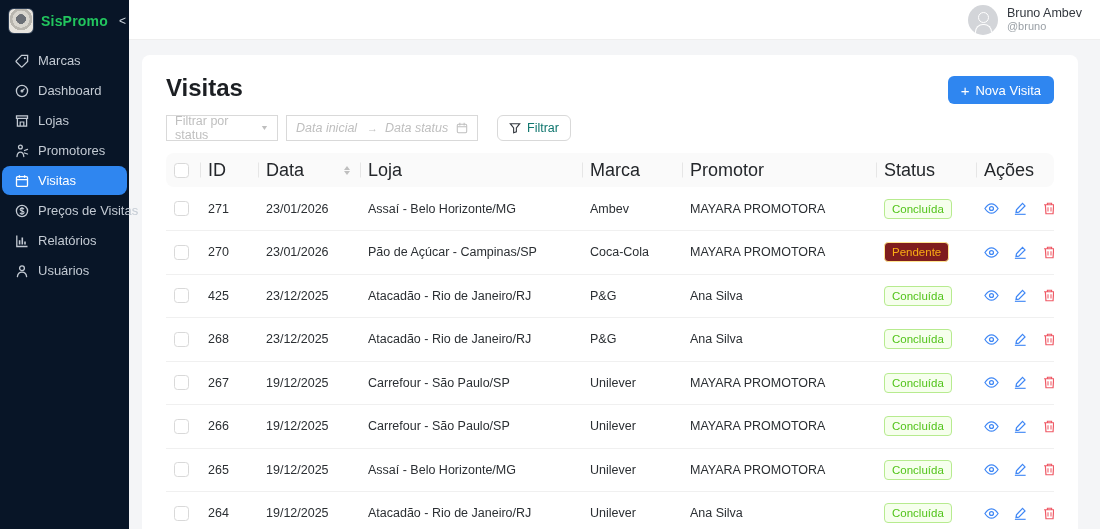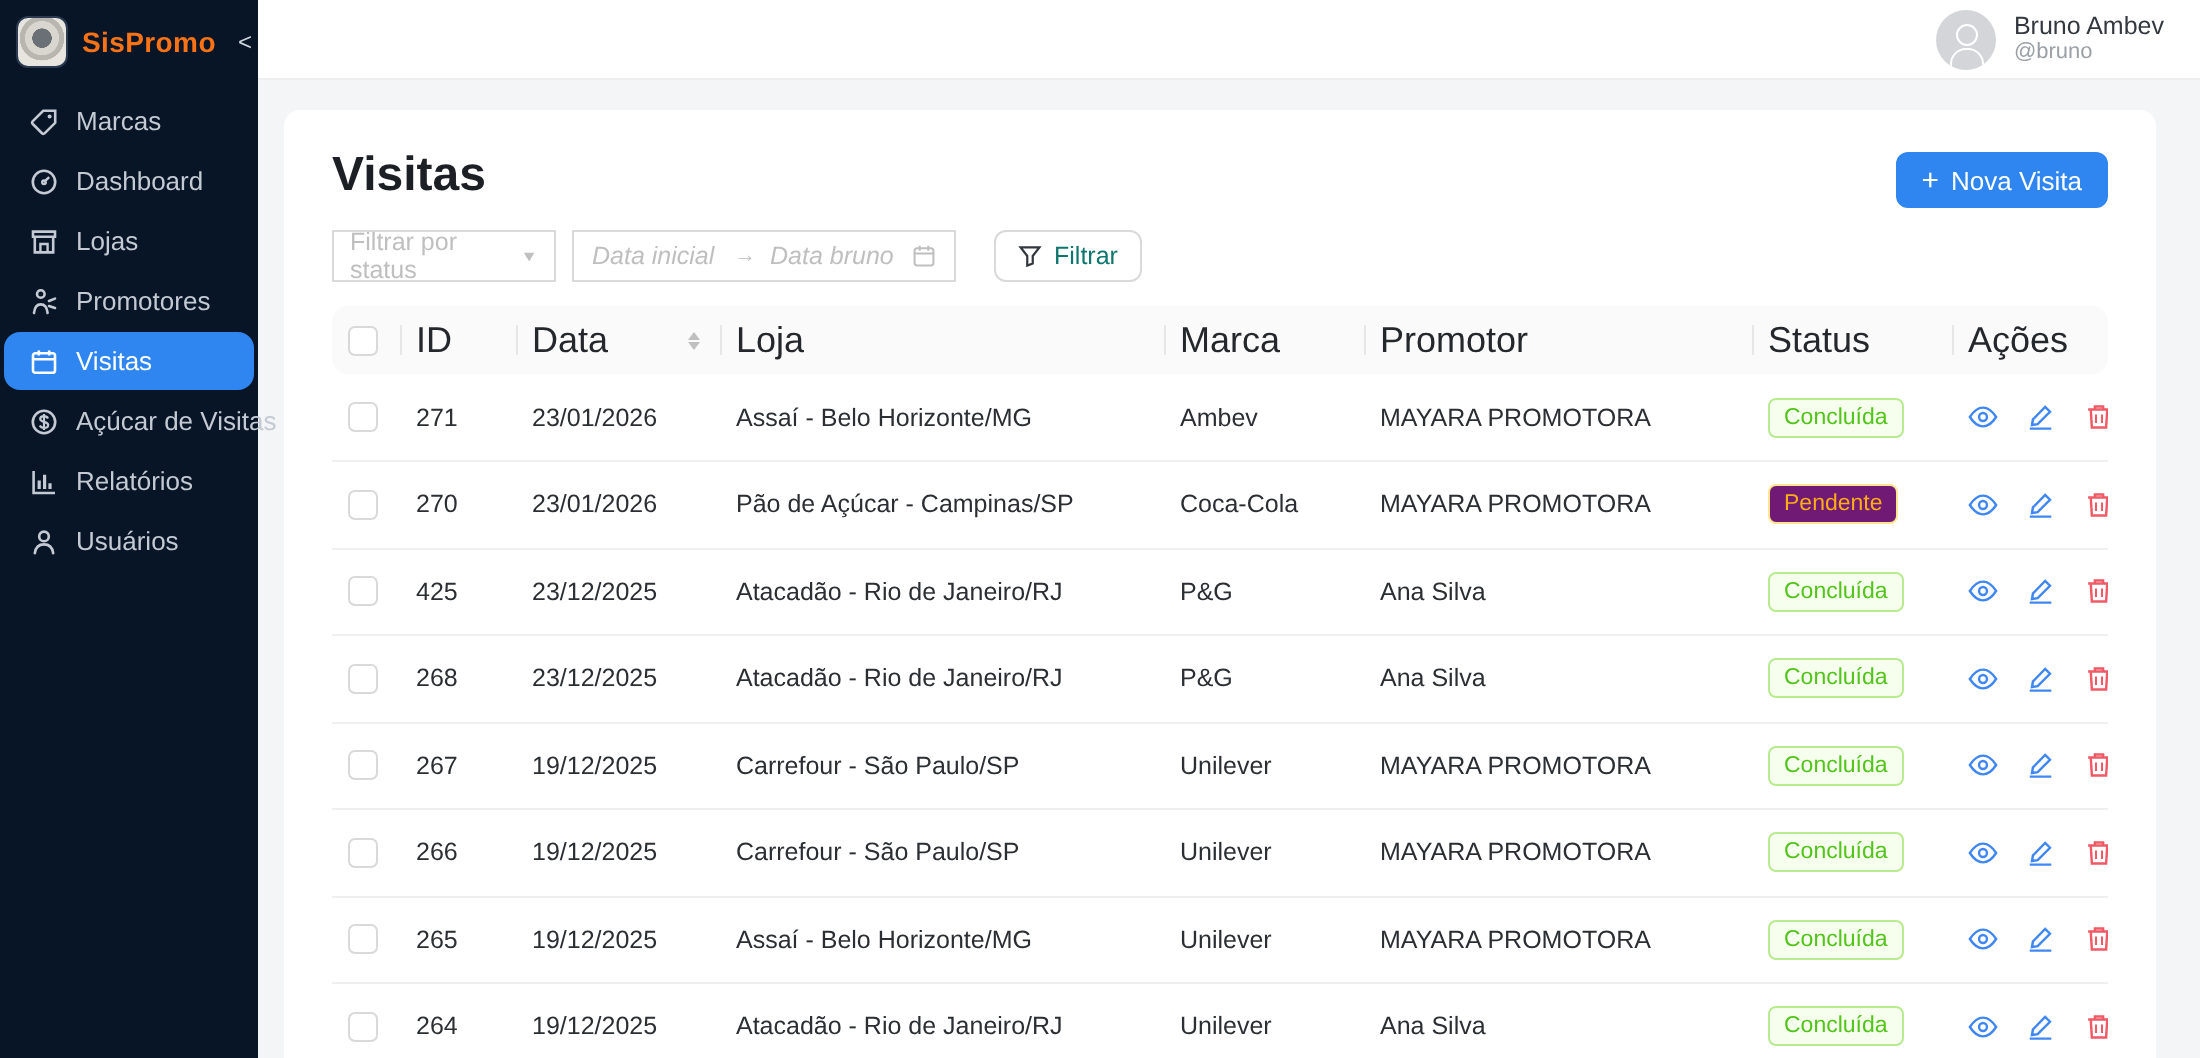--- a/index.html
+++ b/index.html
@@ -25,21 +25,21 @@
   .brand{
     display:flex; align-items:center; gap:7px;
     padding:7px 8px 6px 8px; height:40px;
   }
   .brand-logo{
     width:26px; height:26px; border-radius:6px; flex:0 0 auto;
     background:
       radial-gradient(circle at 50% 42%, #6b6f76 0 26%, #d9d6cf 27% 46%, #b9b6af 47% 60%, #e8e5df 61%);
     border:1px solid #2a3a50;
   }
-  .brand-name{ color:#f97316; font-weight:bold; font-size:14px; letter-spacing:.2px; }
+  .brand-name{ color:#22c55e; font-weight:bold; font-size:14px; letter-spacing:.2px; }
   .brand-collapse{ color:#cfd6de; font-size:12px; margin-left:4px; cursor:pointer; }
   .nav{ margin-top:6px; }
   .nav-item{
     display:flex; align-items:center; gap:9px;
     height:29px; padding:0 0 0 13px; margin:0 2px 1px 2px;
     color:#c3cad3; font-size:13px; cursor:pointer; border-radius:8px;
     white-space:nowrap;
   }
   .nav-item svg{ width:14px; height:14px; flex:0 0 auto; }
   .nav-item.active{ background:var(--accent); color:#fff; }
@@ -125,21 +125,21 @@
   .cbx{
     width:15px; height:15px; border:1px solid #d9d9d9; border-radius:3.5px;
     background:#fff; cursor:pointer;
   }
 
   .tag{
     display:inline-block; font-size:11.5px; line-height:18px; padding:0 7px;
     border-radius:4px; border:1px solid transparent;
   }
   .tag.success{ color:#52c41a; background:#f6ffed; border-color:#b7eb8f; }
-  .tag.warning{ color:#faad14; background:#701a75; border-color:#ffe58f;text-align:right; }
+  .tag.warning{ color:#faad14; background:#7f1d1d; border-color:#ffe58f;text-align:right; }
 
   .actions{ display:flex; align-items:center; gap:14px; }
   .act{ background:none; border:none; padding:0; cursor:pointer; display:inline-flex; }
   .act svg{ width:15px; height:15px; }
 </style>
 </head>
 <body>
 
 <aside class="sidebar">
   <div class="brand">
@@ -181,21 +181,21 @@
           <rect x="1.5" y="2.6" width="11" height="9.8" rx="1.2" fill="none" stroke="currentColor" stroke-width="1.3"></rect>
           <path d="M1.5 5.6h11M4.4 1.2v2.6M9.6 1.2v2.6" stroke="currentColor" stroke-width="1.3"></path>
         </svg>
         <span>Visitas</span>
       </div>
       <div class="nav-item">
         <svg viewBox="0 0 14 14">
           <circle cx="7" cy="7" r="5.6" fill="none" stroke="currentColor" stroke-width="1.3"></circle>
           <path d="M9 5.2c-.4-.8-1.1-1.1-2-1.1-1.1 0-1.9.5-1.9 1.4 0 1.9 4 1 4 3 0 .9-.9 1.5-2.1 1.5-1 0-1.7-.4-2.1-1.2M7 3v8" fill="none" stroke="currentColor" stroke-width="1.1"></path>
         </svg>
-        <span>Açúcar de Visitas</span>
+        <span>Preços de Visitas</span>
       </div>
       <div class="nav-item">
         <svg viewBox="0 0 14 14">
           <path d="M1.8 1.5v11h10.7" fill="none" stroke="currentColor" stroke-width="1.3"></path>
           <path d="M4.6 10.5V6.2M7.3 10.5V3.4M10 10.5V7.6" stroke="currentColor" stroke-width="1.6"></path>
         </svg>
         <span>Relatórios</span>
       </div>
       <div class="nav-item">
         <svg viewBox="0 0 14 14">
@@ -226,21 +226,21 @@
     </div>
 
     <div class="filters">
       <div class="ctrl select-ctrl">
         <span>Filtrar por status</span>
         <span class="chev">▼</span>
       </div>
       <div class="ctrl range-ctrl">
         <span class="ph">Data inicial</span>
         <span class="arrow">→</span>
-        <span class="ph">Data bruno</span>
+        <span class="ph">Data status</span>
         <svg class="icon-12" viewBox="0 0 14 14" fill="none" stroke="#bfbfbf" stroke-width="1.2">
             <rect x="1.5" y="2.5" width="11" height="10" rx="1.5"></rect>
             <path d="M1.5 5.5h11M4.5 1v3M9.5 1v3"></path>
           </svg>
       </div>
       <button class="btn-plain">
         <svg class="icon-12" viewBox="0 0 14 14" fill="none" stroke="#33383f" stroke-width="1.3">
             <path d="M1.5 2h11L8.6 7v4.4L5.4 12.6V7L1.5 2z"></path>
           </svg>
         <span>Filtrar</span>

